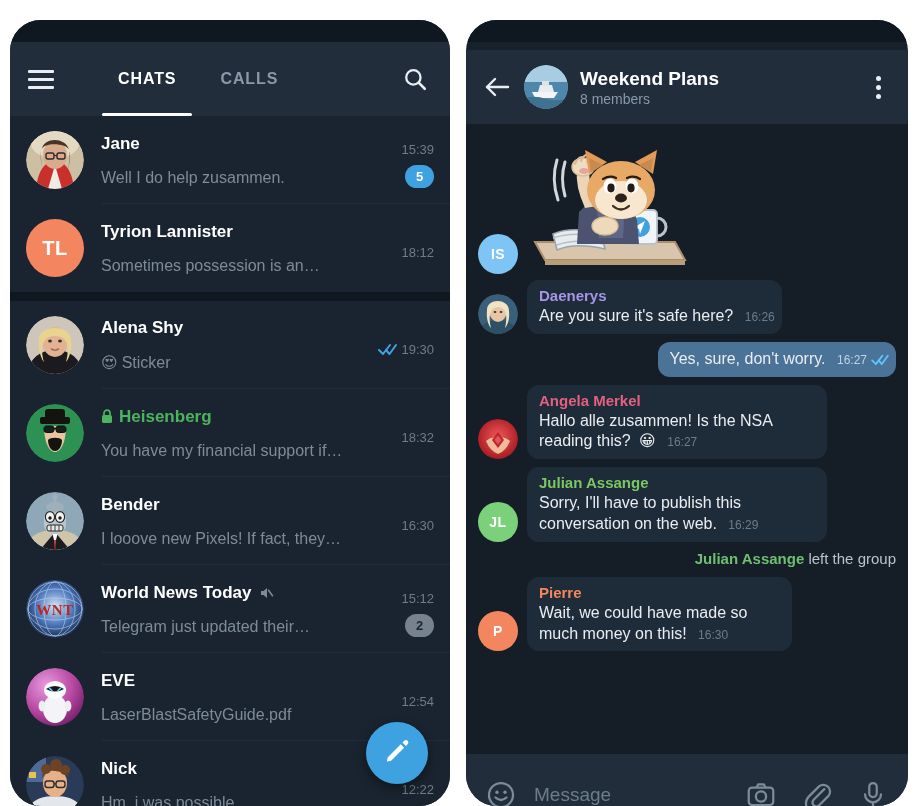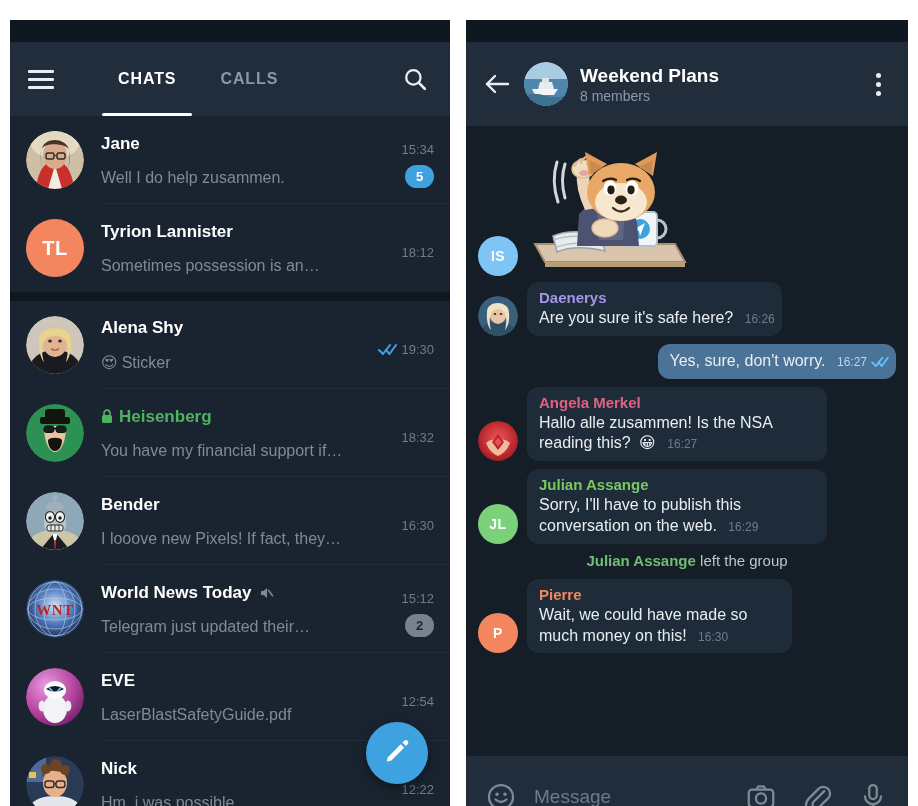--- a/index.html
+++ b/index.html
@@ -16,20 +16,21 @@
     background: #ffffff;
   }
 
   
   .panel {
     position: absolute;
     top: 20px;
     height: 786px;
     overflow: hidden;
     background: #17212b;
+    border-radius: 31px;
   }
   .panel-left  { left: 10px;  width: 440px; }
   .panel-right { left: 466px; width: 442px; }
 
   .statusbar {
     height: 22px;
     background: #0f1821;
     width: 100%;
   }
 
@@ -182,27 +183,28 @@
     border-radius: 50%;
     background: #3fa2e0;
     display: flex; align-items: center; justify-content: center;
     box-shadow: 0 4px 12px rgba(0,0,0,.45);
     cursor: pointer;
     z-index: 5;
   }
 
   
   .chat-appbar {
-    height: 84px;
+    height: 74px;
     background: #212d3b;
     display: flex;
     align-items: center;
     padding: 0 16px;
     box-sizing: border-box;
     gap: 12px;
+    margin-top: 8px;
   }
   .back-btn { width: 30px; height: 30px; display:flex; align-items:center; justify-content:center; cursor:pointer; flex:0 0 auto;}
   .chat-ava {
     width: 44px; height: 44px; border-radius: 50%;
     flex: 0 0 auto; overflow: hidden; position: relative;
   }
   .chat-titles { flex: 1 1 auto; min-width: 0; display: flex; flex-direction: column; gap: 1px; }
   .chat-title { font-size: 19px; font-weight: bold; color: #fff; white-space: nowrap; overflow: hidden; text-overflow: ellipsis; }
   .chat-sub   { font-size: 14px; color: #8a99a8; }
   .kebab { width: 28px; height: 28px; display: flex; flex-direction: column; align-items: center; justify-content: center; gap: 4px; cursor: pointer; flex:0 0 auto;}
@@ -246,21 +248,21 @@
     display: inline-flex; align-items: center; gap: 4px;
     font-size: 12px; color: #6d7c89;
     margin-left: 7px;
     vertical-align: baseline;
     white-space: nowrap;
   }
   .bubble.out .meta { color: #bcd4e6; }
   .sticker-row { display: flex; align-items: flex-end; margin-bottom: 6px; }
   .sticker { width: 168px; height: 140px; position: relative; }
   .service-msg {
-    text-align: center;
+    text-align: right;
     font-size: 15px;
     color: #b9c3cc;
     margin: 4px 0 10px 0;
   }
   .service-name { color: #6fbf73; font-weight: bold; }
 
   
   .composer {
     height: 82px;
     background: #212d3b;
@@ -339,21 +341,21 @@
           </svg>
         </div>
         <div class="row-body">
           <div class="row-line1">
             <div class="row-name">Jane</div>
           </div>
           <div class="row-msg">Well I do help zusammen.</div>
         </div>
         <div class="row-right">
           <div class="row-time-wrap">
-            <span class="row-time">15:34</span>
+            <span class="row-time">15:39</span>
           </div>
           <div class="badge unread">5</div>
         </div>
       </div>
 
       <div class="chat-row nodiv">
         <div class="avatar" style="background:#f3865f">
           <span>TL</span>
         </div>
         <div class="row-body">

